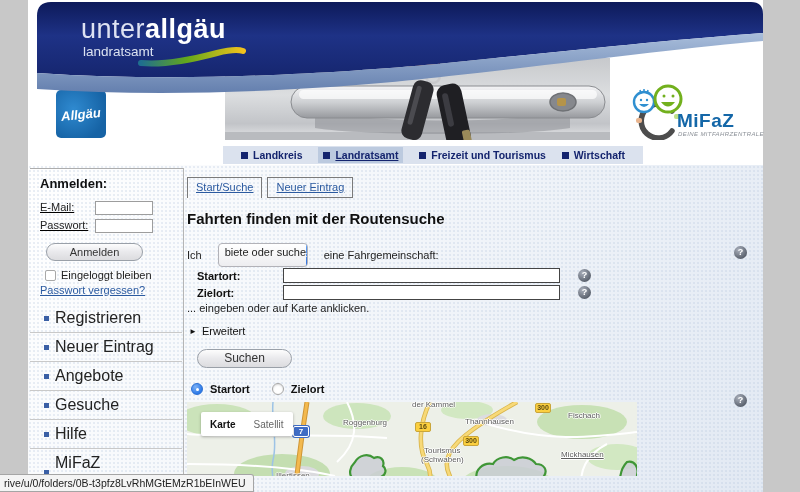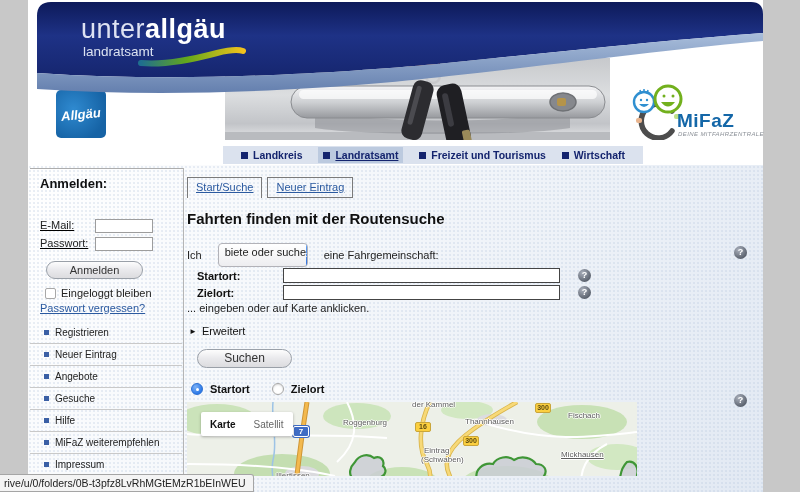--- a/index.html
+++ b/index.html
@@ -41,31 +41,31 @@
     display:flex; align-items:center; justify-content:space-between; padding:0 18px; z-index:2; }
   .nav-item { display:flex; align-items:center; gap:5px; font-size:10.5px; font-weight:bold; color:#14246e; cursor:pointer; white-space:nowrap; }
   .nav-item .sq { width:7px; height:7px; background:#14246e; display:inline-block; }
   .nav-item.active { background:#bccadf; padding:2px 5px; }
   .nav-item.active .lbl { text-decoration:underline; }
 
   
   .side-top-line { position:absolute; left:2px; top:168px; width:153px; height:1px; background:#adadad; }
   .v-divider { position:absolute; left:155px; top:168px; width:1px; bottom:0; background:#b5b5b5; }
   .sidebar { position:absolute; left:2px; top:176px; width:152px; padding-left:10px; }
-  .login-head { font-size:13px; font-weight:bold; color:#111; margin-bottom:28px; }
+  .login-head { font-size:13px; font-weight:bold; color:#111; margin-bottom:10px; }
   .login-row { display:flex; align-items:flex-start; margin-bottom:4px;text-decoration:underline; }
   .login-row label { font-size:11px; color:#222; width:55px; }
   .login-row input { width:58px; height:14px; border:1px solid #9d9d9d; background:#fff; font-size:10px; padding:0 2px; }
   .btn-pill { display:block; margin:10px 0 8px 6px; width:97px; height:18px; border:1px solid #9aa0a8; border-radius:9px;
     background:linear-gradient(#fdfdfd,#e9e9ec 50%,#dcdcdf); font-size:11px; color:#333; text-align:center; line-height:16px; cursor:pointer; }
   .chk-row { display:flex; align-items:center; gap:5px; font-size:11px; color:#222; margin:4px 0 3px 5px; }
   .chk { width:11px; height:11px; border:1px solid #a8a8a8; border-radius:2px; background:#fff; }
   .forgot { font-size:11px; color:#2b5aa0; text-decoration:underline; cursor:pointer; }
   .menu { margin-top:8px; margin-left:-10px; }
-  .menu-item { display:flex; align-items:center; gap:6px; font-size:10px; color:#222;
+  .menu-item { display:flex; align-items:center; gap:6px; font-size:16px; color:#222;
     padding:5px 0 5px 14px; border-bottom:1px solid #c9c9c9; cursor:pointer; }
   .menu-item .b { width:5px; height:5px; background:#3a5fa5; flex:0 0 auto; }
   .menu-item.current { font-weight:bold; color:#17356f; }
 
   
   .tabs { position:absolute; left:159px; top:177px; display:flex; z-index:2; }
   .tab { border:1px solid #7a7a7a; padding:3px 8px 4px; font-size:11px; color:#2b5aa0; text-decoration:underline;
     cursor:pointer; background:transparent; margin-right:5px; }
   .tab.active { border-bottom:none; }
 
@@ -353,21 +353,21 @@
       <path d="M168,60 C172,53 181,51 187,56 C193,53 198,58 196,64 C200,67 199,73 194,75 C197,81 192,87 186,85 L184,90 L170,90 C165,86 163,82 166,77 C161,72 163,65 168,60 Z" fill="#caced4" fill-opacity=".85" stroke="#3f9636" stroke-width="2.2"></path>
       <path d="M196,76 C204,77 206,85 199,88 C194,90 189,86 193,81 Z" fill="none" stroke="#3f9636" stroke-width="2"></path>
       <path d="M290,78 C287,68 296,60 306,62 C310,55 321,53 327,58 C335,53 345,56 349,62 C357,62 361,68 357,74 C361,80 357,86 350,86 L348,90 L292,90 Z" fill="#c9cdd3" fill-opacity=".85" stroke="#3f9636" stroke-width="2.2"></path>
       <path d="M440,60 C448,58 452,66 450,73 L450,90 L435,90 C431,80 433,67 440,60 Z" fill="#caced4" fill-opacity=".8" stroke="#3f9636" stroke-width="2.2"></path>
       <rect x="200" y="84" width="16" height="10" rx="2" fill="#fbcf3f" stroke="#c9a53a"></rect>
     </svg>
     <span class="map-label" style="left:225px; top:-2px;">der Kammel</span>
     <span class="map-label" style="left:156px; top:16px;">Roggenburg</span>
     <span class="map-label" style="left:278px; top:15px;">Thannhausen</span>
     <span class="map-label" style="left:381px; top:9px;">Fischach</span>
-    <span class="map-label" style="left:237px; top:44px;">Eintrag</span>
+    <span class="map-label" style="left:237px; top:44px;">Tourismus</span>
     <span class="map-label" style="left:234px; top:53px;">(Schwaben)</span>
     <span class="map-label" style="left:374px; top:48px;text-decoration:underline;">Mickhausen</span>
     <span class="map-label" style="left:89px; top:69px;">Illertissen</span>
     <span class="shield" style="left:106px; top:24px;">7</span>
     <span class="badge" style="left:228px; top:20px;">16</span>
     <span class="badge" style="left:276px; top:34px;">300</span>
     <span class="badge" style="left:348px; top:1px;">300</span>
     <div class="map-ctl">
       <span class="seg on">Karte</span>
       <span class="seg off">Satellit</span>

